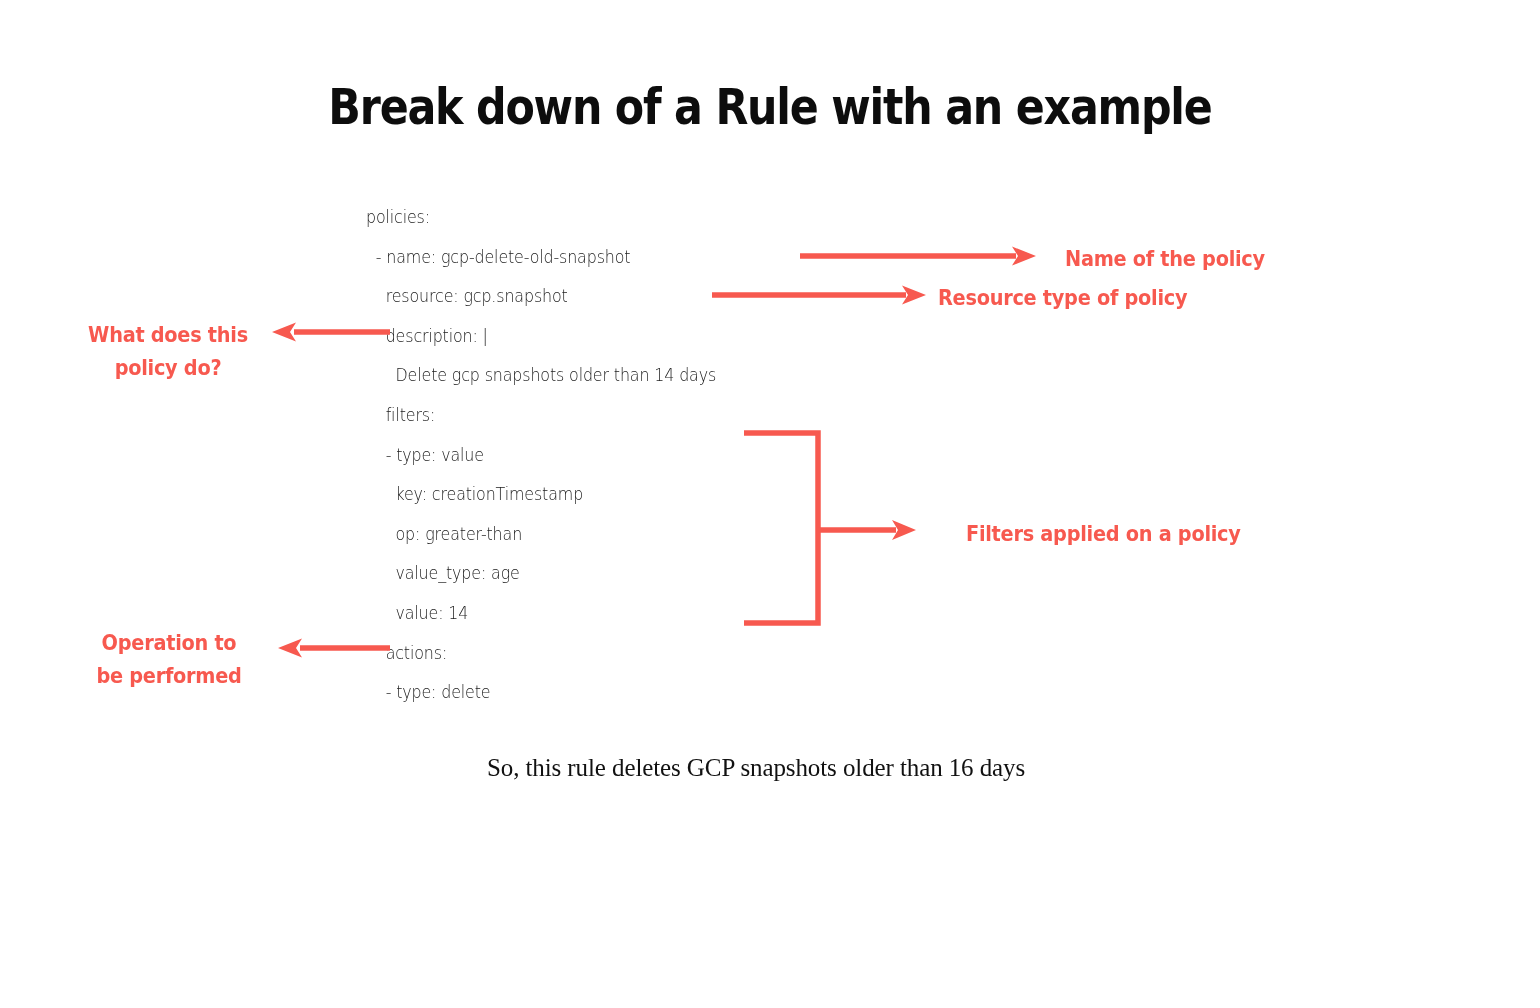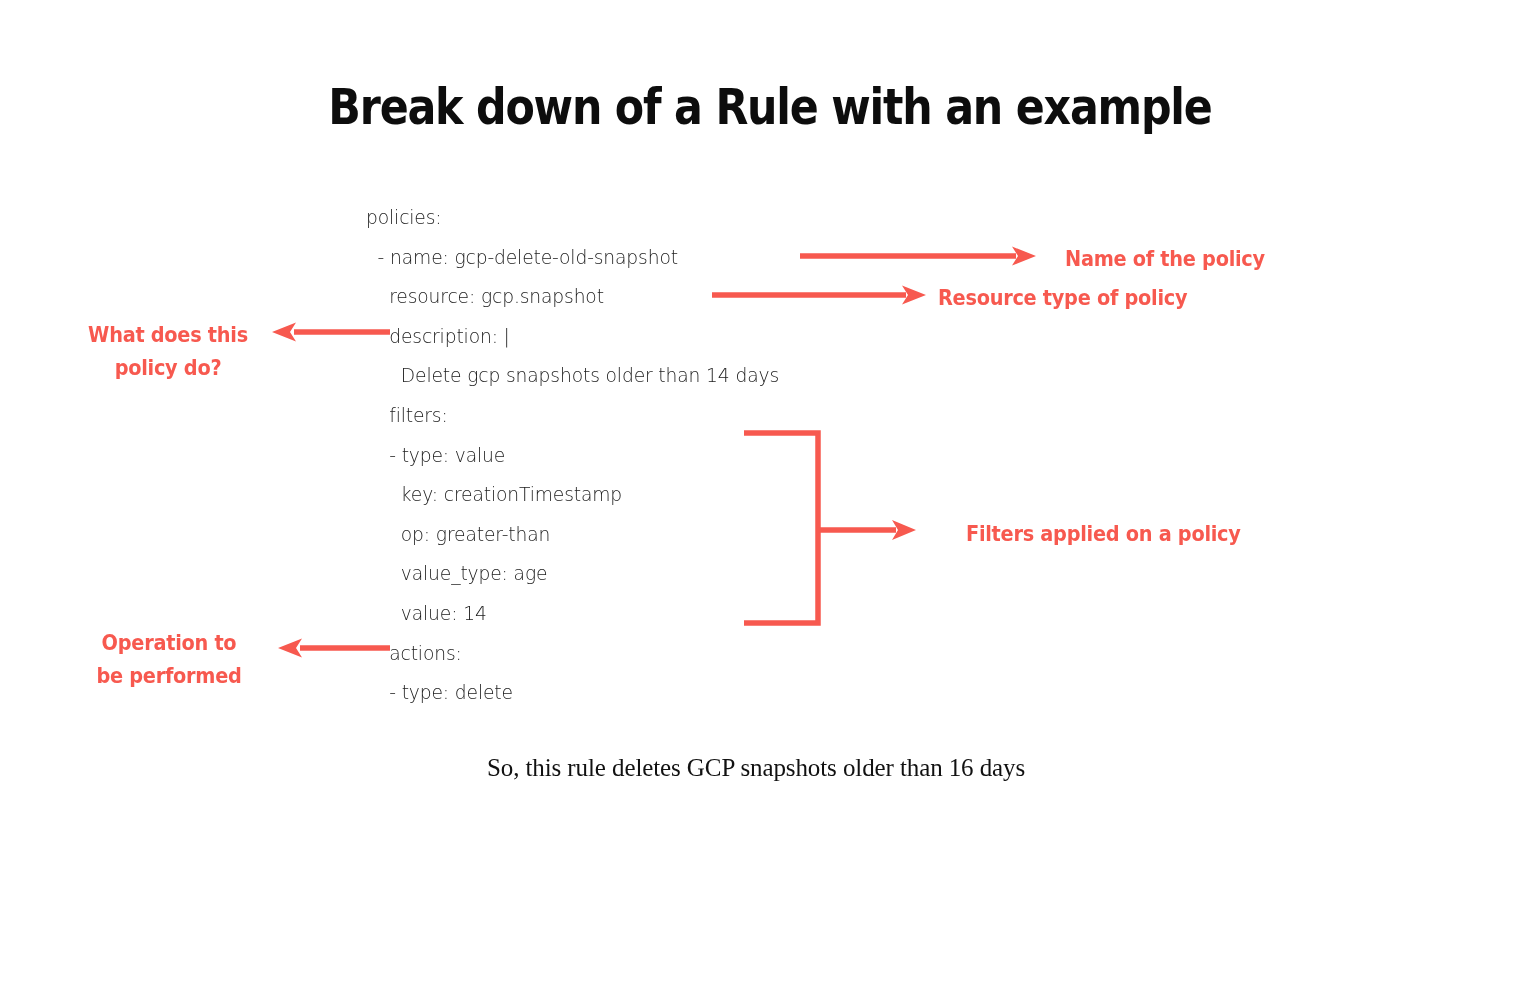--- a/index.html
+++ b/index.html
@@ -35,21 +35,21 @@
     transform-origin: 50% 50%;
     white-space: nowrap;
   }
 
   
   #yaml {
     position: absolute;
     left: 366px;
     top: 198px;
     font-family: "DejaVu Sans", sans-serif;
-    font-size: 20px;
+    font-size: 17px;
     font-weight: 300;
     color: #1b1b1b;
     letter-spacing: -0.15px;
   }
   .yline {
     height: 39.6px;
     line-height: 39.6px;
     white-space: pre;
     transform: scaleX(0.935);
     transform-origin: 0 50%;

